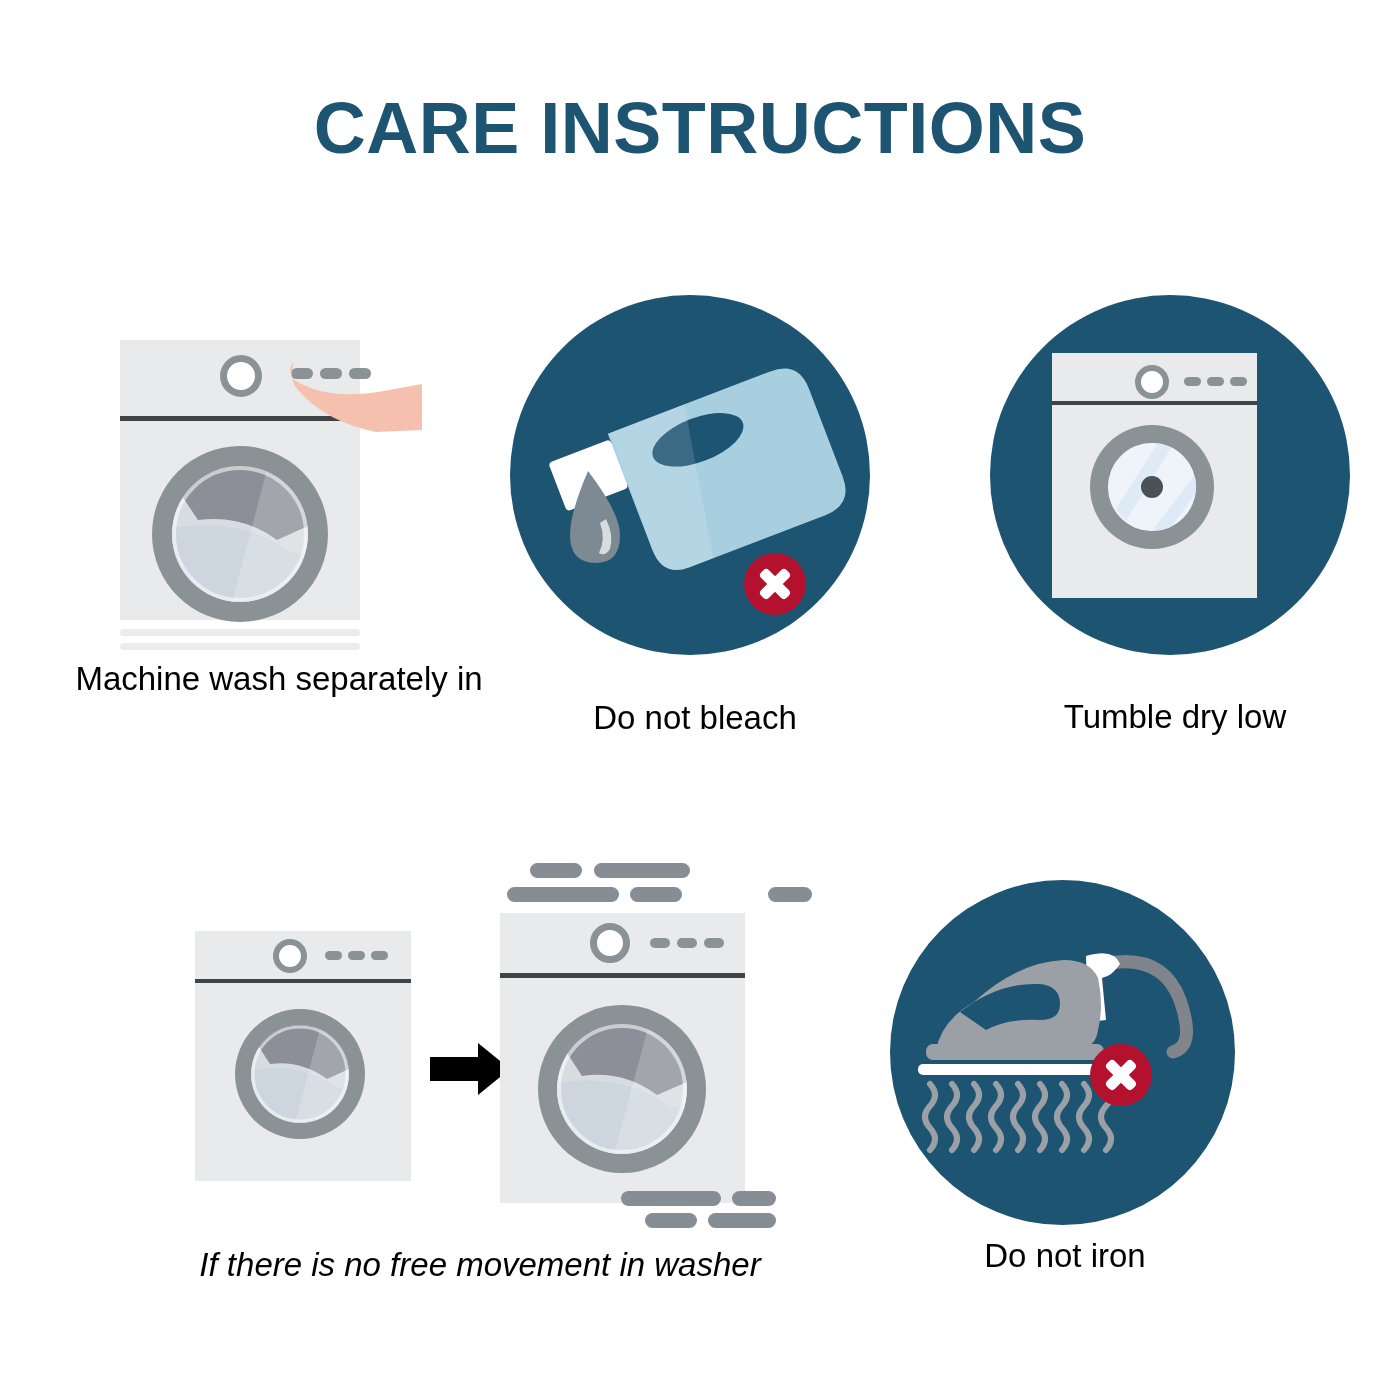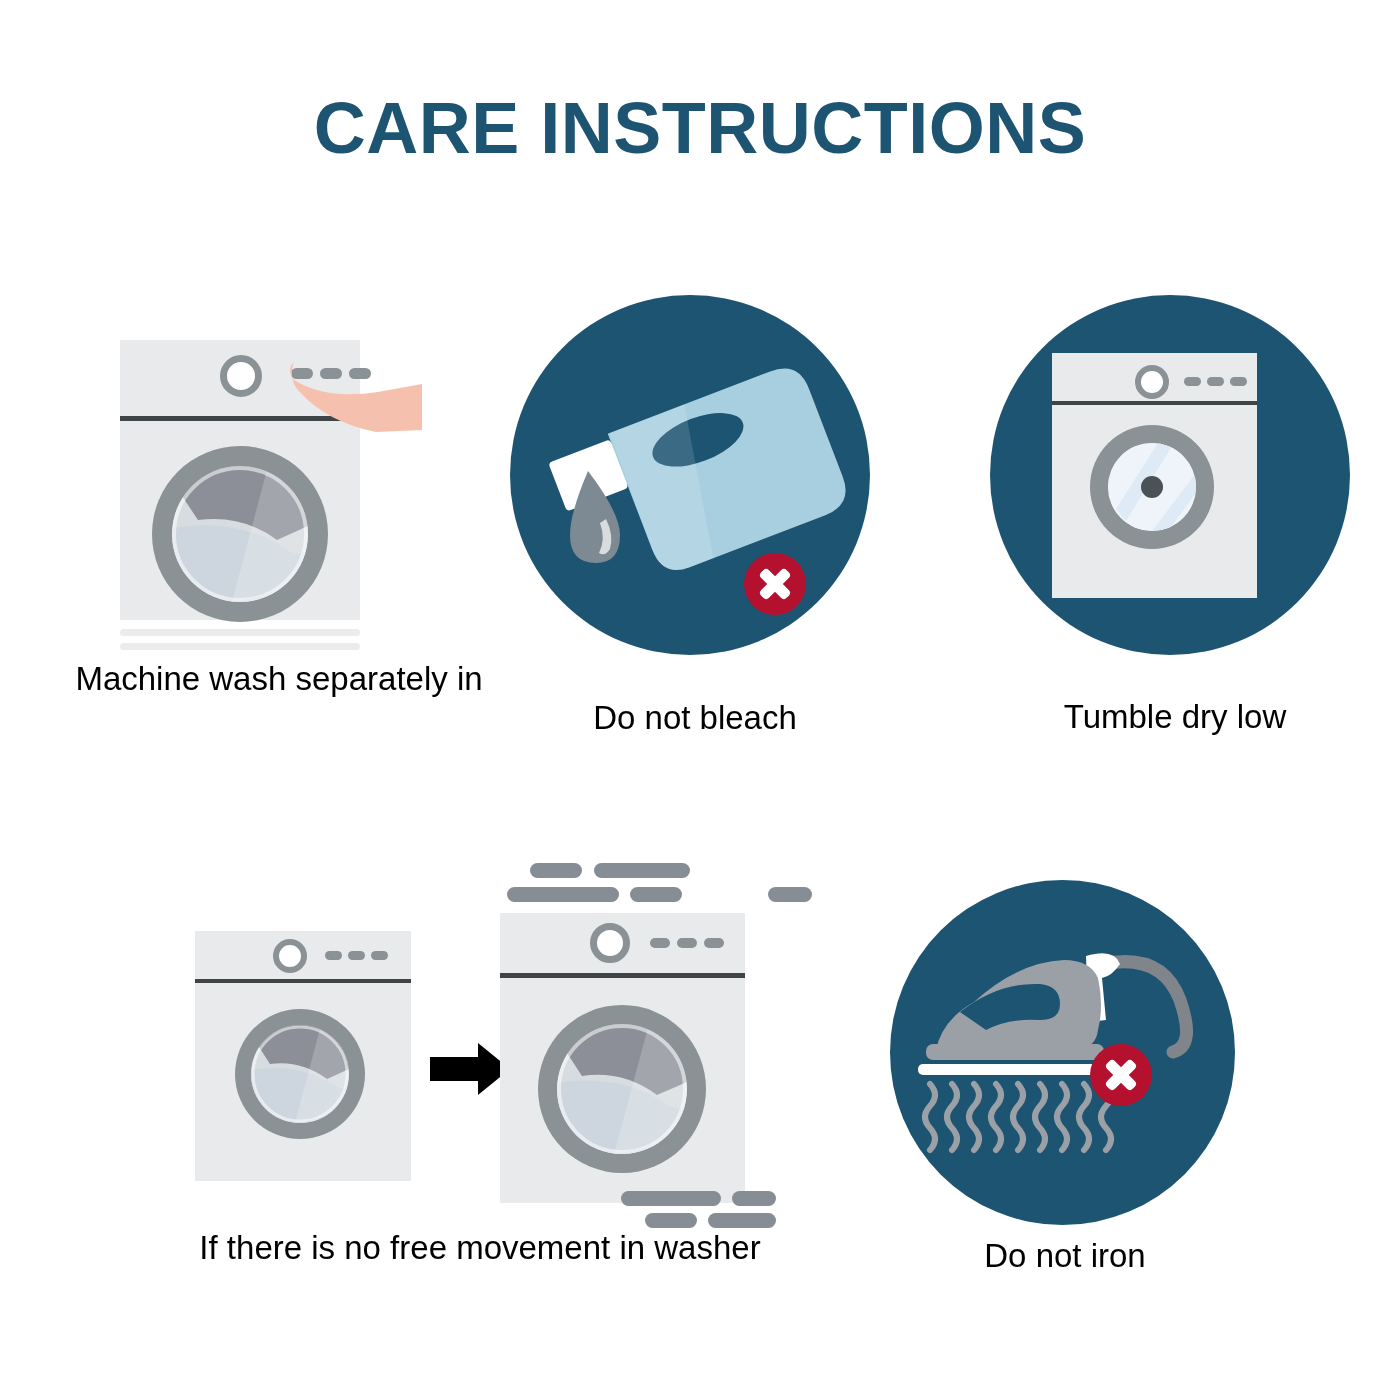--- a/index.html
+++ b/index.html
@@ -293,21 +293,21 @@
           </svg>
         </div>
       </div>
 
       <div class="dash" style="left:521px; top:336px; width:100px; height:15px;"></div>
       <div class="dash" style="left:632px; top:336px; width:44px; height:15px;"></div>
       <div class="dash" style="left:545px; top:358px; width:52px; height:15px;"></div>
       <div class="dash" style="left:608px; top:358px; width:68px; height:15px;"></div>
     </div>
 
-    <div class="caption" style="left:-30px; top:372px; width:820px;">
+    <div class="caption" style="left:-30px; top:389px; width:820px;font-style:italic;">
       <div>If there is no free movement in washer</div>
     </div>
   </div>
 
   <div class="card" style="left:885px; top:880px; width:380px; height:420px;">
 
     <div class="medallion" style="left:5px; top:0px; width:345px; height:345px;">
       <svg width="345" height="345" viewBox="0 0 345 345">
 
         <path d="M213 84 Q272 72 290 120 Q306 166 283 172" stroke="#7f858a" stroke-width="13" fill="none" stroke-linecap="round"></path>

